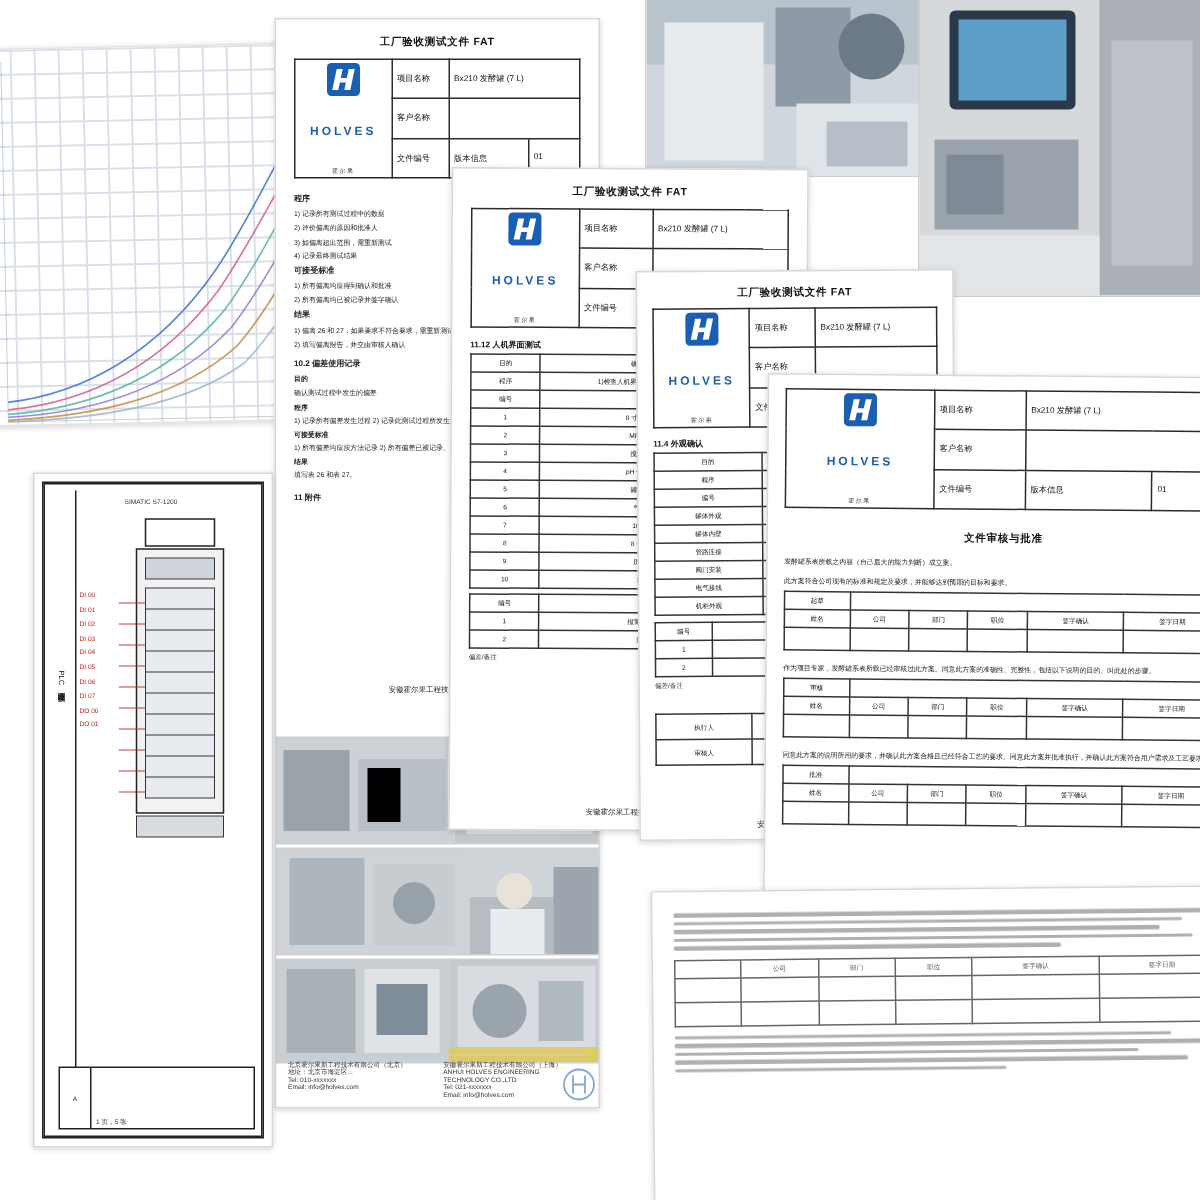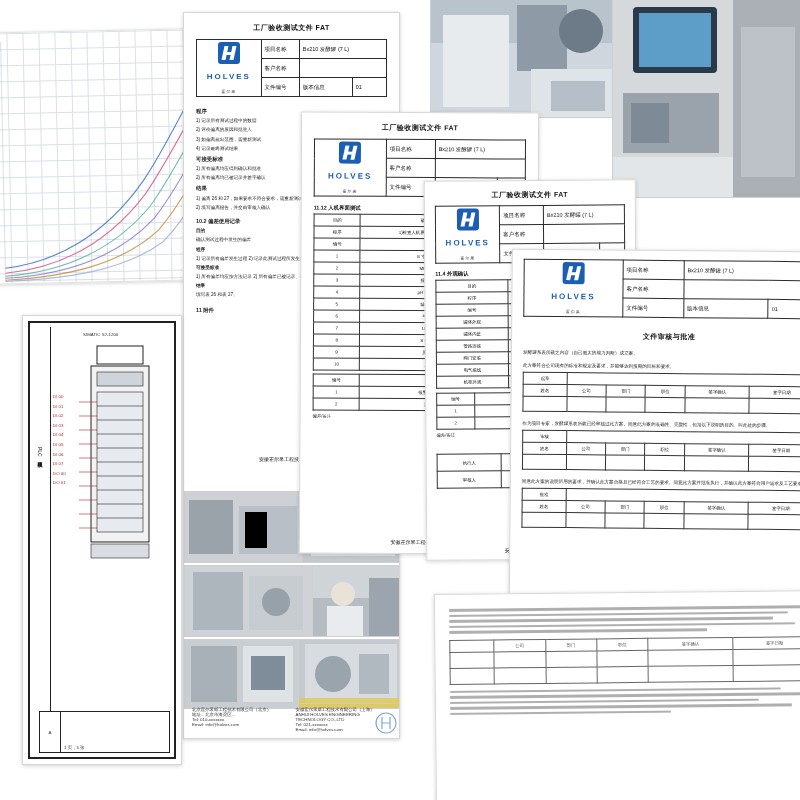--- a/index.html
+++ b/index.html
@@ -18,21 +18,21 @@
   .hdr-table{border-collapse:collapse;width:100%;font-size:5.5px;}
   .hdr-table td{border:1px solid #2b2b2b;padding:2px 3px;height:11px;}
   .logo-cell{width:34%;text-align:center;vertical-align:middle;}
   .logo-mark{display:inline-block;width:22px;height:22px;border-radius:3px;background:#1a5fb4;
     position:relative;}
   .logo-mark:before{content:"";position:absolute;left:5px;top:4px;width:4px;height:14px;background:#fff;transform:skewX(-12deg);}
   .logo-mark:after{content:"";position:absolute;right:5px;top:4px;width:4px;height:14px;background:#fff;transform:skewX(-12deg);}
   .logo-bar{position:absolute;left:7px;top:10px;width:8px;height:3px;background:#fff;z-index:2;}
   .logo-text{font-size:8px;font-weight:bold;color:#1a5fb4;letter-spacing:2px;}
   .logo-sub{font-size:4px;color:#444;letter-spacing:1px;}
-  .logo-wrap{display:flex;flex-direction:column;align-items:center;justify-content:center;gap:8px;}
+  .logo-wrap{display:flex;flex-direction:column;align-items:center;justify-content:center;gap:19px;}
 
   .fine{font-size:4.6px;line-height:1.55;color:#222;}
   .fine p{margin:0 0 2px 0;}
   .sec{font-size:5.4px;font-weight:bold;margin:3px 0 2px;}
   .foot{font-size:5px;text-align:center;color:#222;}
 
   .grid-table{border-collapse:collapse;width:100%;font-size:4.4px;}
   .grid-table td,.grid-table th{border:1px solid #333;padding:1px 2px;height:9px;font-weight:normal;text-align:center;}
 
   

